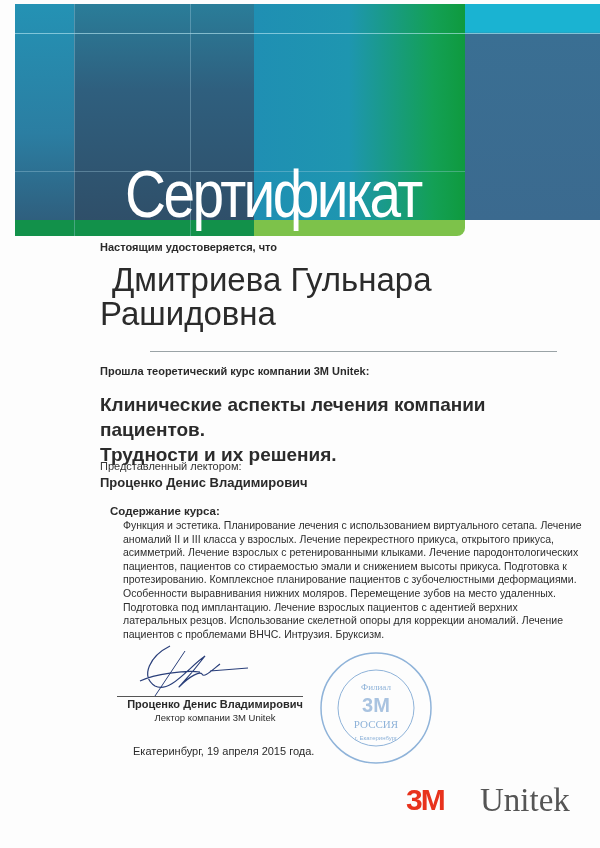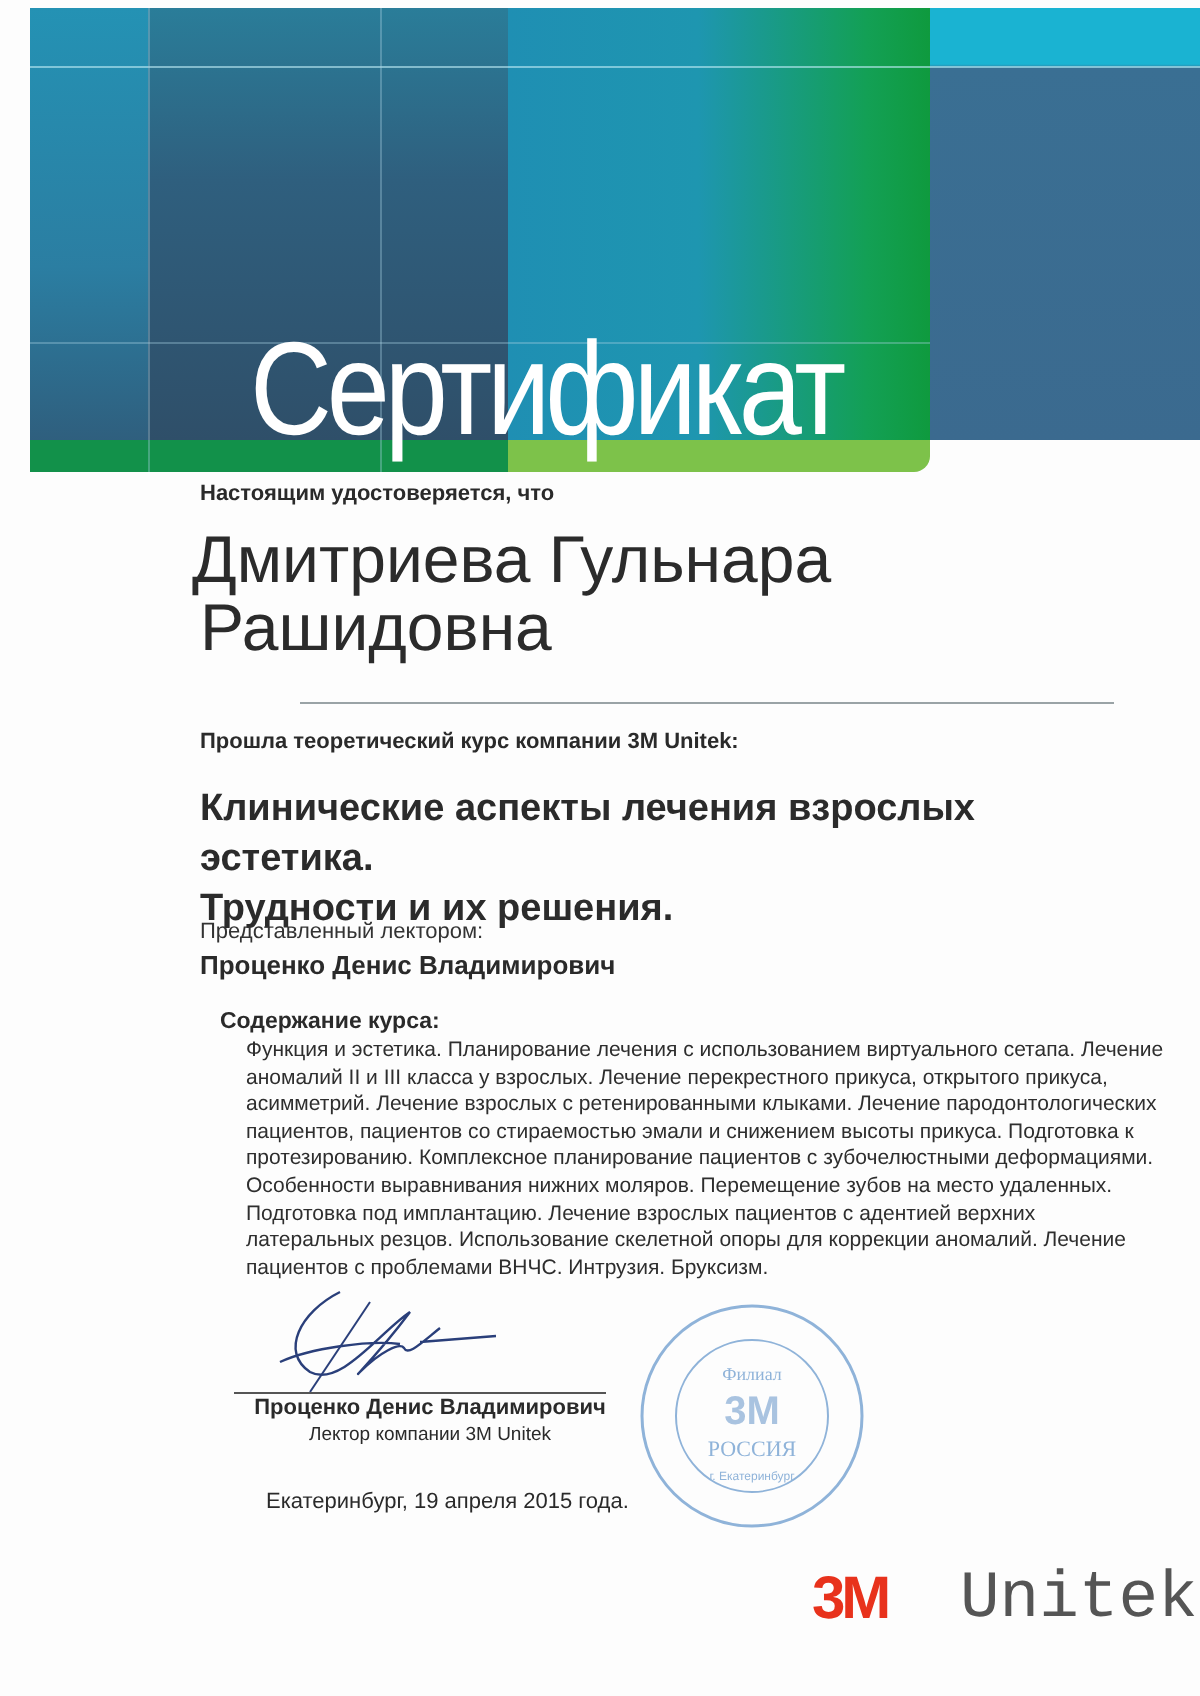--- a/index.html
+++ b/index.html
@@ -12,38 +12,38 @@
   .b-right { left:450px; top:0; width:135px; height:216px; background:linear-gradient(180deg,#1ab3d2 0%,#1ab3d2 13%,#3a6f93 14%,#3b6a8f 100%); }
   .b-green-dark { left:0; top:216px; width:239px; height:16px; background:#12914a; }
   .b-green-light { left:239px; top:216px; width:211px; height:16px; background:#7dc24a; border-bottom-right-radius:8px; }
   .hline { left:0; top:29px; width:585px; height:1px; background:rgba(190,235,245,0.6); }
   .hline2 { left:0; top:167px; width:450px; height:1px; background:rgba(170,210,225,0.35); }
   .vline1 { left:59px; top:0; width:1px; height:232px; background:rgba(170,210,225,0.35); }
   .vline2 { left:175px; top:0; width:1px; height:232px; background:rgba(170,210,225,0.35); }
   .title { position:absolute; left:110px; top:150px; font-size:66px; color:#ffffff; letter-spacing:-3px; transform:scaleX(0.86); transform-origin:left top; line-height:80px; font-weight:normal; }
   .center { position:absolute; left:0; width:600px; text-align:left; }
   .attest { top:241px; left:100px; width:480px; font-size:11px; font-weight:bold; }
-  .name1 { top:258px; left:96px; width:480px; font-size:33px; line-height:44px; color:#2b2b2b; }
+  .name1 { top:258px; left:112px; width:480px; font-size:33px; line-height:44px; color:#2b2b2b; }
   .name2 { top:292px; left:100px; width:480px; font-size:33px; line-height:44px; color:#2b2b2b; }
   .divider { position:absolute; left:150px; top:351px; width:407px; height:1px; background:#9aa3a6; }
   .passed { top:365px; left:100px; width:480px; font-size:11px; font-weight:bold; }
   .course { top:392px; left:100px; width:460px; font-size:19px; font-weight:bold; line-height:25px; color:#2b2b2b; }
   .presented { top:460px; left:100px; width:460px; font-size:11px; color:#333; }
   .lecturer { top:475px; left:100px; width:460px; font-size:13px; font-weight:bold; }
   .content-h { top:505px; left:110px; width:480px; font-size:11.5px; font-weight:bold; }
   .content { position:absolute; left:123px; top:519px; width:460px; font-size:10.5px; line-height:13.6px; color:#2e2e2e; }
   .sig-line { position:absolute; left:117px; top:696px; width:186px; height:1px; background:#555; }
   .sig { position:absolute; left:130px; top:636px; width:130px; height:64px; }
   .sig-name { position:absolute; left:100px; top:698px; width:230px; text-align:center; font-size:11px; font-weight:bold; }
   .sig-role { position:absolute; left:100px; top:712px; width:230px; text-align:center; font-size:9.5px; }
   .city { position:absolute; left:121px; top:745px; font-size:11px;padding-left:12px; }
   .stamp { position:absolute; left:318px; top:650px; width:116px; height:116px; }
   .logo { position:absolute; left:406px; top:780px; height:40px; }
   .logo-3m { position:absolute; left:0; top:0; font-size:30px; font-weight:bold; color:#e8321c; letter-spacing:-2px; line-height:40px; font-family:"Liberation Sans", sans-serif; }
-  .logo-unitek { position:absolute; left:74px; top:0; font-size:33px; color:#555; line-height:40px; font-family:Liberation Mono, monospace; }
+  .logo-unitek { position:absolute; left:74px; top:0; font-size:33px; color:#555; line-height:40px; font-family:Liberation Serif, serif; }
 </style>
 </head>
 <body>
 
 <div class="banner">
   <div class="band b-left"></div>
   <div class="band b-left-strip"></div>
   <div class="band b-mid"></div>
   <div class="band b-right"></div>
   <div class="band b-green-dark"></div>
@@ -54,21 +54,21 @@
   <div class="band vline2"></div>
   <div class="title">Сертификат</div>
 </div>
 
 <div class="center attest">Настоящим удостоверяется, что</div>
 <div class="center name1">Дмитриева Гульнара</div>
 <div class="center name2">Рашидовна</div>
 <div class="divider"></div>
 <div class="center passed">Прошла теоретический курс компании 3M Unitek:</div>
 <div class="center course">
-  <div>Клинические аспекты лечения взрослых эстетика.</div>
+  <div>Клинические аспекты лечения компании пациентов.</div>
   <div>Трудности и их решения.</div>
 </div>
 <div class="center presented">Представленный лектором:</div>
 <div class="center lecturer">Проценко Денис Владимирович</div>
 <div class="center content-h">Содержание курса:</div>
 <div class="content">Функция и эстетика. Планирование лечения с использованием виртуального сетапа. Лечение аномалий II и III класса у взрослых. Лечение перекрестного прикуса, открытого прикуса, асимметрий. Лечение взрослых с ретенированными клыками. Лечение пародонтологических пациентов, пациентов со стираемостью эмали и снижением высоты прикуса. Подготовка к протезированию.  Комплексное планирование пациентов с зубочелюстными деформациями. Особенности выравнивания нижних моляров. Перемещение зубов на место удаленных. Подготовка под имплантацию. Лечение взрослых пациентов с адентией верхних латеральных резцов. Использование скелетной опоры для коррекции аномалий. Лечение пациентов с проблемами ВНЧС. Интрузия. Бруксизм.</div>
 
 <svg class="sig" viewBox="0 0 130 64">
   <path d="M40 10 C20 20 10 40 25 50 C40 58 60 30 75 20 C60 40 45 55 50 50 C60 40 70 35 72 38 C74 42 80 36 90 28 M10 45 C25 38 55 34 70 36 M80 35 L118 32" fill="none" stroke="#2a3f7a" stroke-width="1.2"></path>
   <path d="M55 15 L25 60" fill="none" stroke="#2a3f7a" stroke-width="1"></path>

